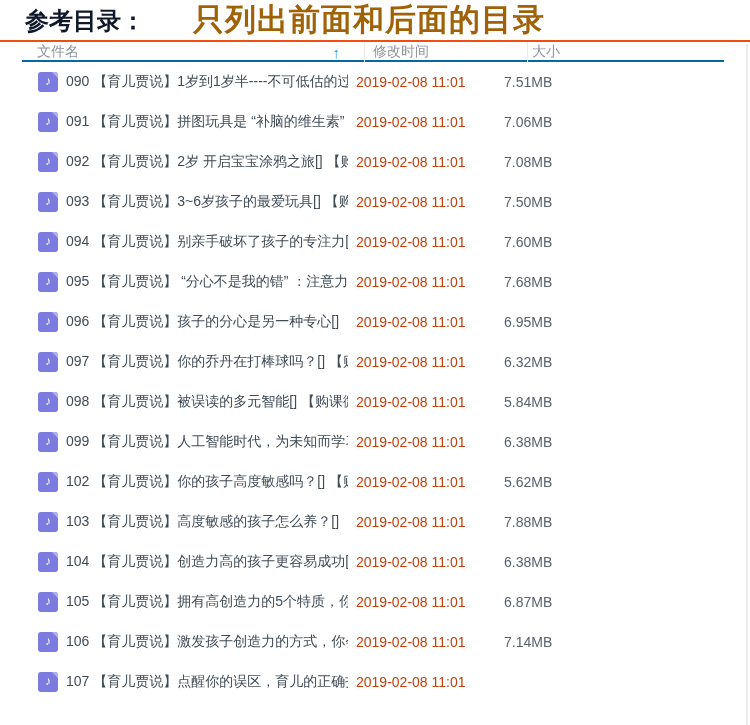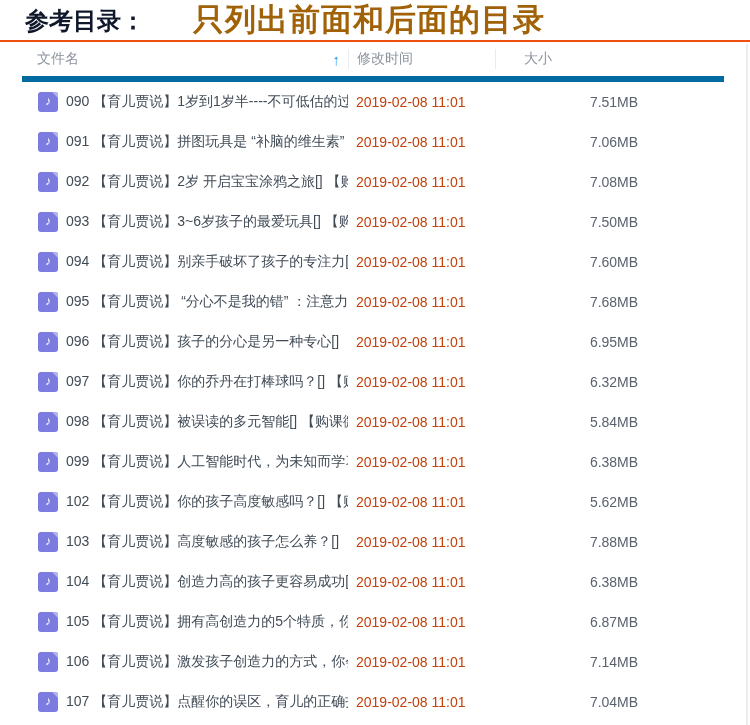--- a/index.html
+++ b/index.html
@@ -10,46 +10,46 @@
   .banner { position:relative; height:42px; border-bottom:2px solid #f04e11;
             display:flex; align-items:flex-end; }
   .banner-label { font-family:"Liberation Serif", serif; font-weight:bold;
                   font-size:24px; color:#0f172a; margin-left:25px; line-height:38px; }
   .banner-note  { font-family:"Liberation Serif", serif; font-weight:bold;
                   font-size:31px; color:#a16207; margin-left:48px; line-height:40px;
                   letter-spacing:1px; }
 
   
   .table-wrap { padding-left:22px; padding-right:26px; }
-  .thead { display:grid; grid-template-columns:326px 147px 1fr; height:40px;
-           align-items:center; border-bottom:6px solid #0369a1; color:#8d949e;
-           font-size:14px; }
+  .thead { display:grid; grid-template-columns:326px 147px 1fr; height:20px;
+           align-items:center; border-bottom:2px solid #0369a1; color:#8d949e;
+           font-size:14px;gap:16px; }
   .th { position:relative; height:100%; display:flex; align-items:center; }
   .th-name { padding-left:15px; justify-content:space-between; }
   .th-modified { padding-left:8px; border-left:1px solid #e8ebef; }
-  .th-size { padding-left:28px; border-left:1px solid #e8ebef; }
+  .th-size { padding-left:4px; border-left:1px solid #e8ebef; }
   .th-modified, .th-size { align-self:center; height:20px; }
   .sort-arrow { color:#1f9bf2; font-size:15px; font-weight:bold; margin-right:8px;
                 line-height:1; }
 
   .tbody {}
   .trow { display:grid; grid-template-columns:326px 147px 1fr; height:40px;
           align-items:center; cursor:pointer; }
   .cell-name { display:flex; align-items:center; padding-left:16px; overflow:hidden; }
   .file-icon { position:relative; width:20px; height:20px; border-radius:3px;
                background:#7b7be0; flex:0 0 20px; margin-right:8px;
                display:flex; align-items:center; justify-content:center;
                overflow:hidden; }
   .file-icon .note-glyph { color:#ffffff; font-size:12px; line-height:1;
                            transform:translateY(-1px); }
   .file-icon .dogear { position:absolute; top:0; right:0; width:0; height:0;
                        border-top:6px solid #b3b3ef; border-left:6px solid transparent; }
   .fname { font-size:14px; color:#414b56; white-space:nowrap; overflow:hidden; }
   .fdate { font-size:14px; color:#c2410c; padding-left:8px; white-space:nowrap; }
-  .fsize { font-size:14px; color:#5a626d; padding-left:9px; white-space:nowrap;text-align:center; }
+  .fsize { font-size:14px; color:#5a626d; padding-left:9px; white-space:nowrap; }
 
   
   .scrollbar { position:absolute; top:44px; right:2px; width:2px; bottom:0;
                background:#e9edf2; }
 </style>
 </head>
 <body>
 
 <div class="banner">
   <span class="banner-label">参考目录：</span>
@@ -253,18 +253,17 @@
 
   <div class="trow">
     <div class="cell-name">
       <span class="file-icon">
         <span class="note-glyph">♪</span>
         <span class="dogear"></span>
       </span>
       <span class="fname">107 【育儿贾说】点醒你的误区，育儿的正确打...</span>
     </div>
     <div class="fdate">2019-02-08 11:01</div>
-    <div class="fsize">7.04MB</div>
   </div>
 </div>
 </div>
 
 <div class="scrollbar"></div>
 
 </body></html>

